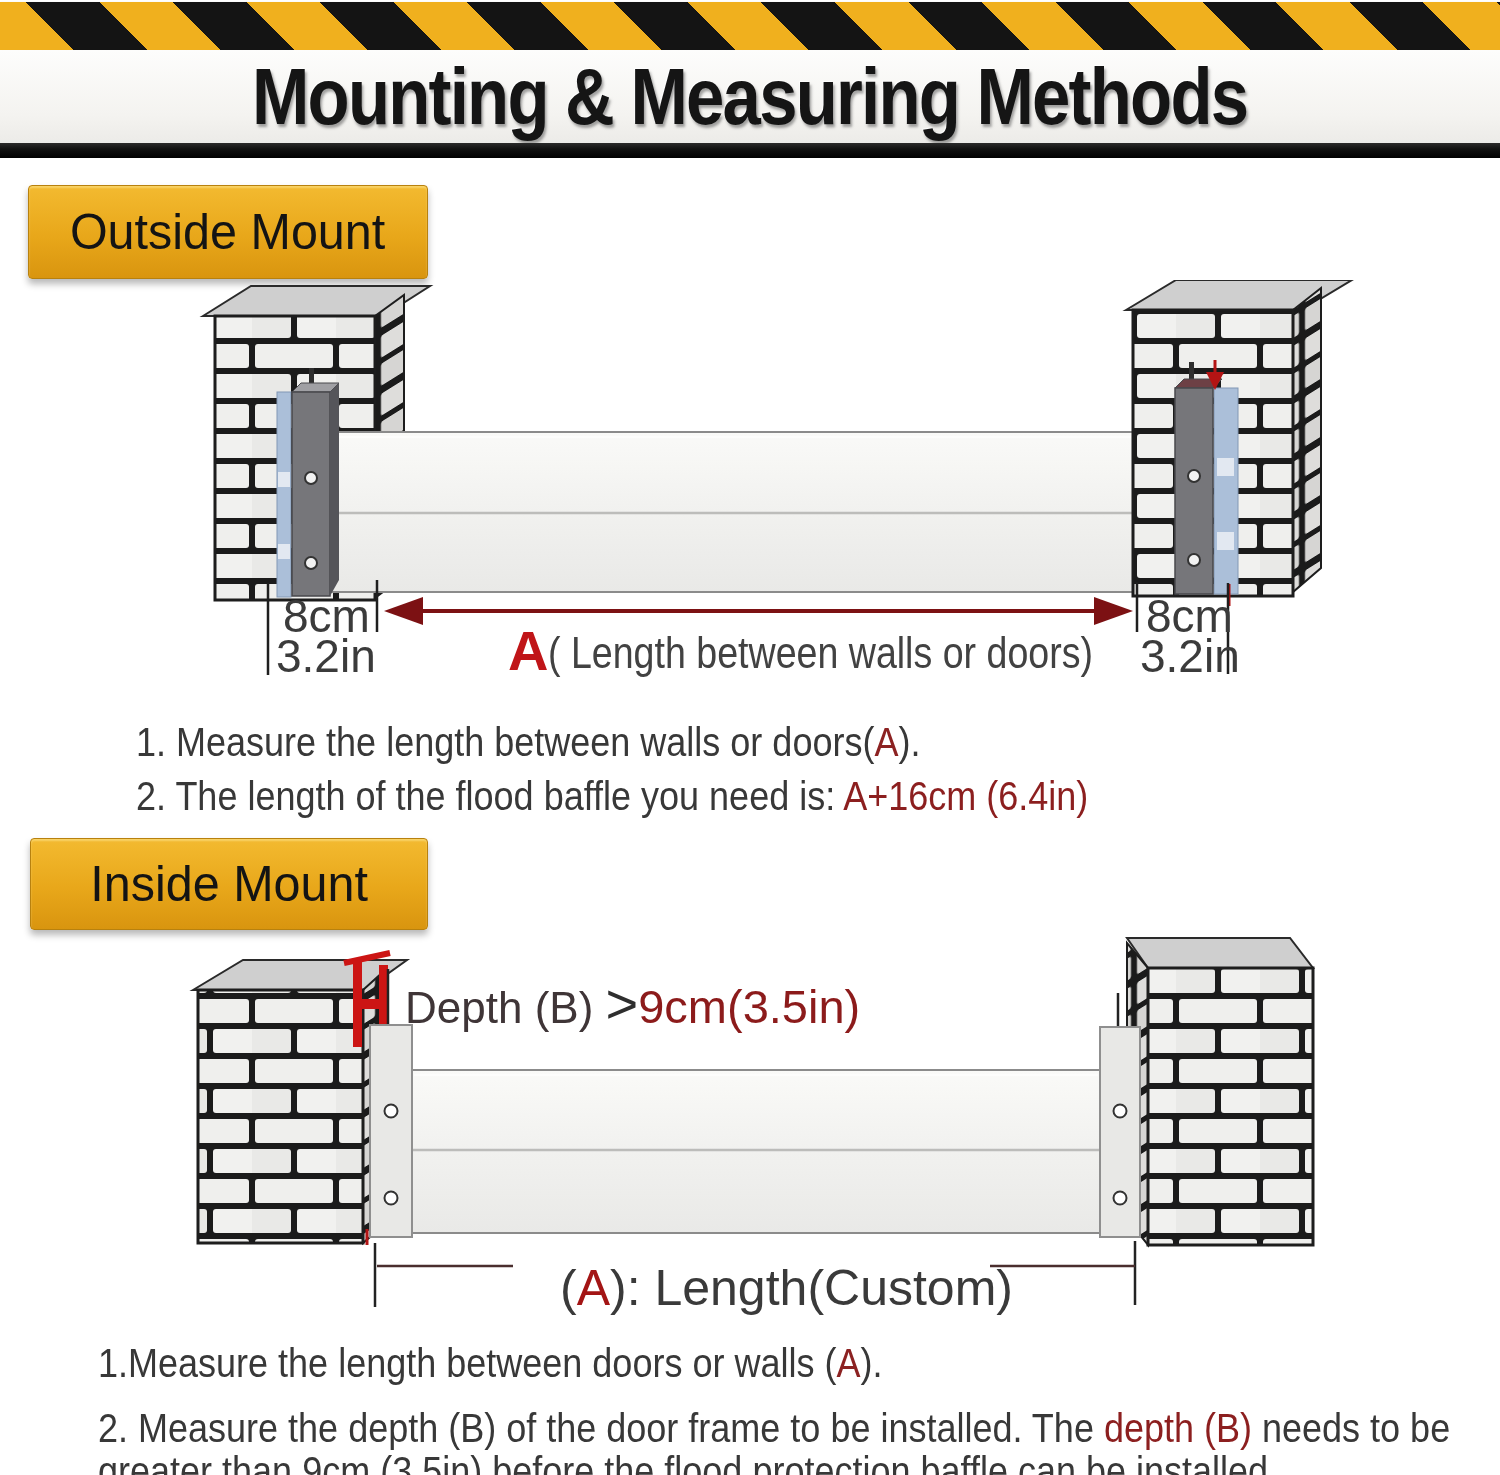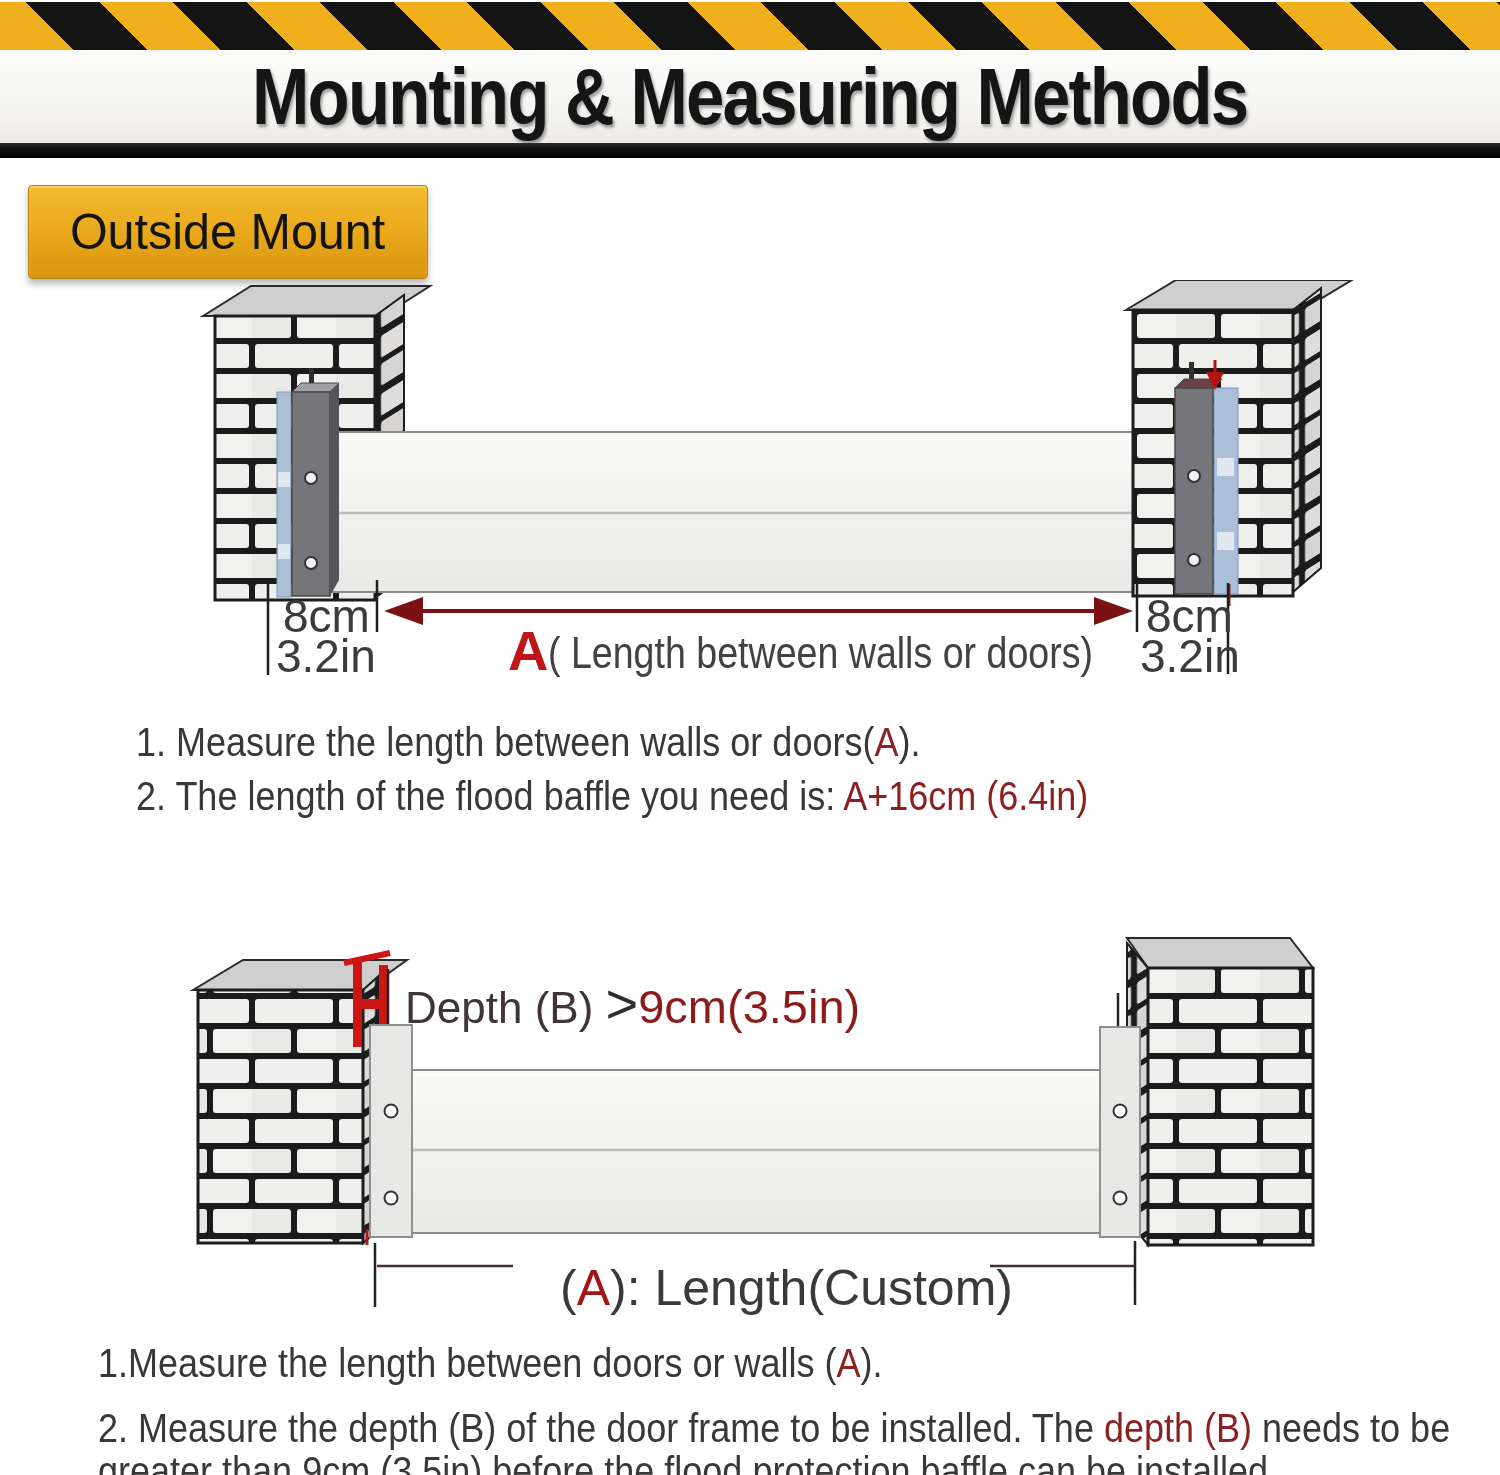--- a/index.html
+++ b/index.html
@@ -160,20 +160,23 @@
     <text class="dimlabel" x="548" y="388" textLength="545" lengthAdjust="spacingAndGlyphs">( Length between walls or doors)</text>
   </svg>
 
   <div class="steps steps-outside">
     <div class="inner">
       <p><span>1. Measure the length between walls or doors(</span><span class="redA">A</span><span>).</span></p>
       <p><span>2. The length of the flood baffle you need is: </span><span class="redtxt">A+16cm (6.4in)</span><span></span></p>
     </div>
   </div>
 
+  <div class="badge badge-inside">
+    <span>Inside Mount</span>
+  </div>
 
   <svg class="diagram d2" width="1500" height="395" viewBox="0 0 1500 395">
     <defs>
       <pattern id="b2" width="84" height="60" patternUnits="userSpaceOnUse">
         <rect width="84" height="60" fill="#1b1b1b"></rect>
         <rect x="3" y="4" width="78" height="24" rx="3" fill="#efefed"></rect>
         <rect x="-39" y="34" width="78" height="24" rx="3" fill="#e9e9e7"></rect>
         <rect x="45" y="34" width="78" height="24" rx="3" fill="#f1f1ef"></rect>
       </pattern>
       <pattern id="bs2" width="42" height="58" patternUnits="userSpaceOnUse" patternTransform="skewY(-32)">

